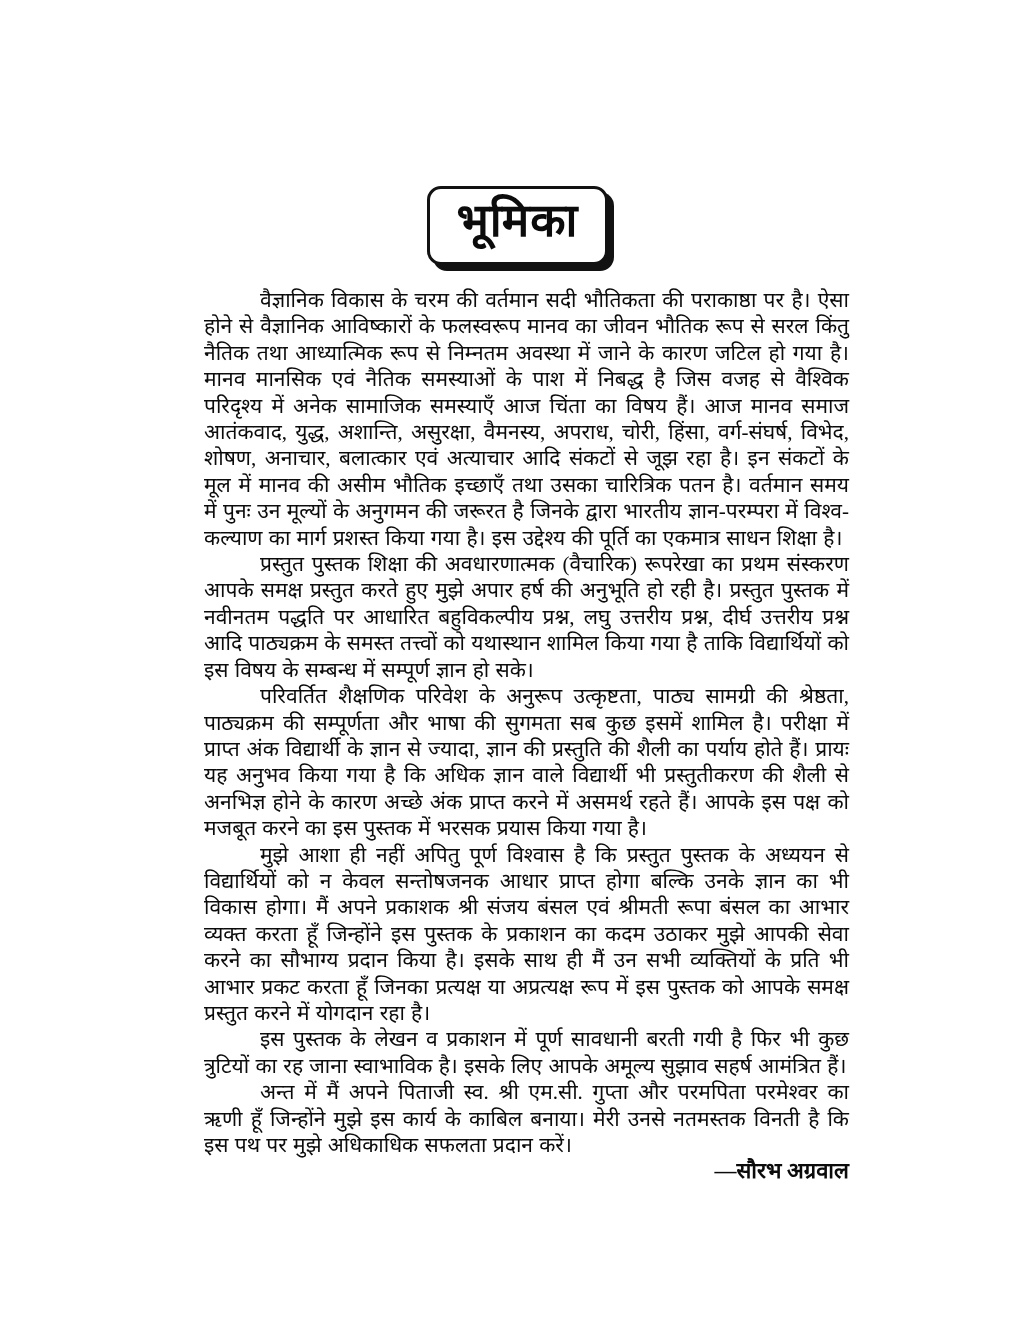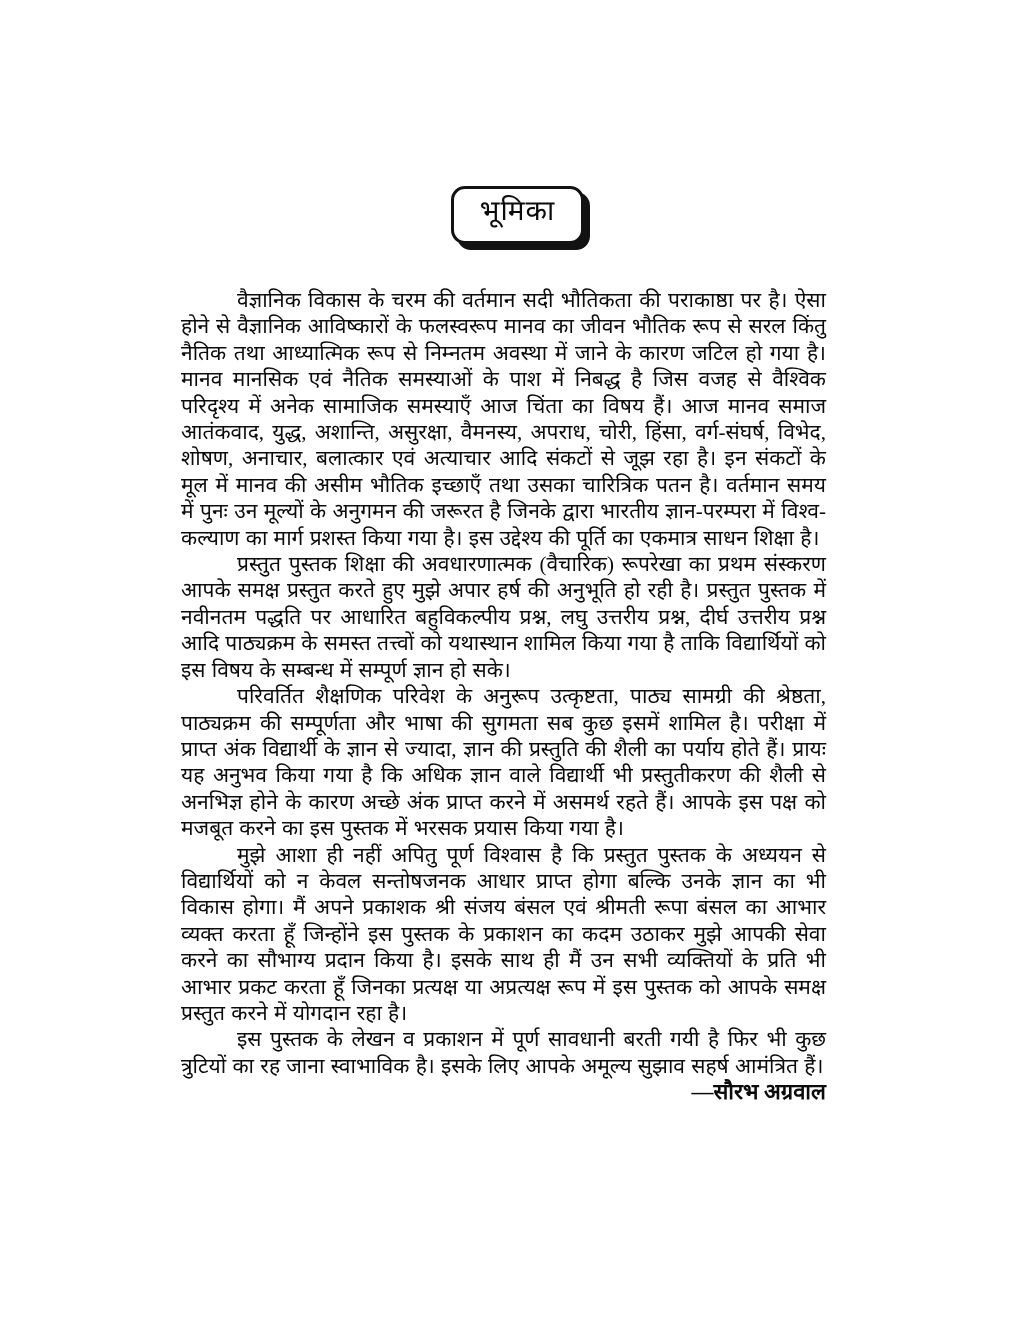--- a/index.html
+++ b/index.html
@@ -25,31 +25,31 @@
   }
   .title-box {
     display: inline-block;
     background: #ffffff;
     border: 3px solid #121212;
     border-radius: 14px;
     box-shadow: 6px 6px 0 #121212;
     padding: 6px 26px 14px 26px;
   }
   .title-text {
-    font-size: 28px;
-    font-weight: normal;
+    font-size: 46px;
+    font-weight: bold;
     line-height: 1.15;
     letter-spacing: 1px;
     white-space: nowrap;
     text-align: center;
   }
   .content {
     position: absolute;
     top: 287px;
-    left: 181px;
+    left: 204px;
     width: 645px;
   }
   .para {
     margin: 0;
     text-align: justify;
     text-indent: 56px;
     font-size: 21px;
     line-height: 26.4px;
     word-spacing: 1px;
   }
@@ -75,17 +75,18 @@
     </div>
   </div>
 
   <div class="content">
     <div id="paragraphs">
         <p class="para"><span>वैज्ञानिक विकास के चरम की वर्तमान सदी भौतिकता की पराकाष्ठा पर है। ऐसा होने से वैज्ञानिक आविष्कारों के फलस्वरूप मानव का जीवन भौतिक रूप से सरल किंतु नैतिक तथा आध्यात्मिक रूप से निम्नतम अवस्था में जाने के कारण जटिल हो गया है। मानव मानसिक एवं नैतिक समस्याओं के पाश में निबद्ध है जिस वजह से वैश्विक परिदृश्य में अनेक सामाजिक समस्याएँ आज चिंता का विषय हैं। आज मानव समाज आतंकवाद, युद्ध, अशान्ति, असुरक्षा, वैमनस्य, अपराध, चोरी, हिंसा, वर्ग-संघर्ष, विभेद, शोषण, अनाचार, बलात्कार एवं अत्याचार आदि संकटों से जूझ रहा है। इन संकटों के मूल में मानव की असीम भौतिक इच्छाएँ तथा उसका चारित्रिक पतन है। वर्तमान समय में पुनः उन मूल्यों के अनुगमन की जरूरत है जिनके द्वारा भारतीय ज्ञान-परम्परा में विश्व-कल्याण का मार्ग प्रशस्त किया गया है। इस उद्देश्य की पूर्ति का एकमात्र साधन शिक्षा है।</span></p>
         <p class="para"><span>प्रस्तुत पुस्तक </span><b>शिक्षा की अवधारणात्मक (वैचारिक) रूपरेखा</b><span> का प्रथम संस्करण आपके समक्ष प्रस्तुत करते हुए मुझे अपार हर्ष की अनुभूति हो रही है। प्रस्तुत पुस्तक में नवीनतम पद्धति पर आधारित बहुविकल्पीय प्रश्न, लघु उत्तरीय प्रश्न, दीर्घ उत्तरीय प्रश्न आदि पाठ्यक्रम के समस्त तत्त्वों को यथास्थान शामिल किया गया है ताकि विद्यार्थियों को इस विषय के सम्बन्ध में सम्पूर्ण ज्ञान हो सके।</span></p>
         <p class="para"><span>परिवर्तित शैक्षणिक परिवेश के अनुरूप उत्कृष्टता, पाठ्य सामग्री की श्रेष्ठता, पाठ्यक्रम की सम्पूर्णता और भाषा की सुगमता सब कुछ इसमें शामिल है। परीक्षा में प्राप्त अंक विद्यार्थी के ज्ञान से ज्यादा, ज्ञान की प्रस्तुति की शैली का पर्याय होते हैं। प्रायः यह अनुभव किया गया है कि अधिक ज्ञान वाले विद्यार्थी भी प्रस्तुतीकरण की शैली से अनभिज्ञ होने के कारण अच्छे अंक प्राप्त करने में असमर्थ रहते हैं। आपके इस पक्ष को मजबूत करने का इस पुस्तक में भरसक प्रयास किया गया है।</span></p>
         <p class="para"><span>मुझे आशा ही नहीं अपितु पूर्ण विश्वास है कि प्रस्तुत पुस्तक के अध्ययन से विद्यार्थियों को न केवल सन्तोषजनक आधार प्राप्त होगा बल्कि उनके ज्ञान का भी विकास होगा। मैं अपने प्रकाशक </span><b>श्री संजय बंसल</b><span> एवं </span><b>श्रीमती रूपा बंसल</b><span> का आभार व्यक्त करता हूँ जिन्होंने इस पुस्तक के प्रकाशन का कदम उठाकर मुझे आपकी सेवा करने का सौभाग्य प्रदान किया है। इसके साथ ही मैं उन सभी व्यक्तियों के प्रति भी आभार प्रकट करता हूँ जिनका प्रत्यक्ष या अप्रत्यक्ष रूप में इस पुस्तक को आपके समक्ष प्रस्तुत करने में योगदान रहा है।</span></p>
         <p class="para"><span>इस पुस्तक के लेखन व प्रकाशन में पूर्ण सावधानी बरती गयी है फिर भी कुछ त्रुटियों का रह जाना स्वाभाविक है। इसके लिए आपके अमूल्य सुझाव सहर्ष आमंत्रित हैं।</span></p>
+        <p class="para"><span>अन्त में मैं अपने पिताजी </span><b>स्व. श्री एम.सी. गुप्ता</b><span> और परमपिता परमेश्वर का ऋणी हूँ जिन्होंने मुझे इस कार्य के काबिल बनाया। मेरी उनसे नतमस्तक विनती है कि इस पथ पर मुझे अधिकाधिक सफलता प्रदान करें।</span></p>
       </div>
     <div class="signature">—सौरभ अग्रवाल</div>
   </div>
 
 </div>
 
 </body></html>

